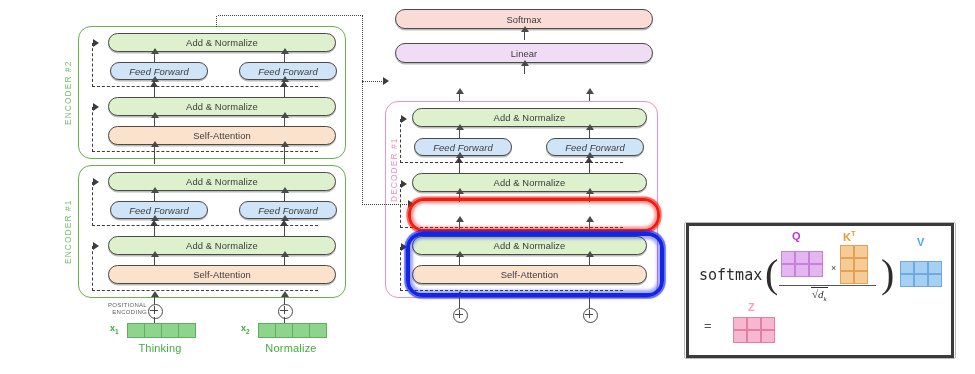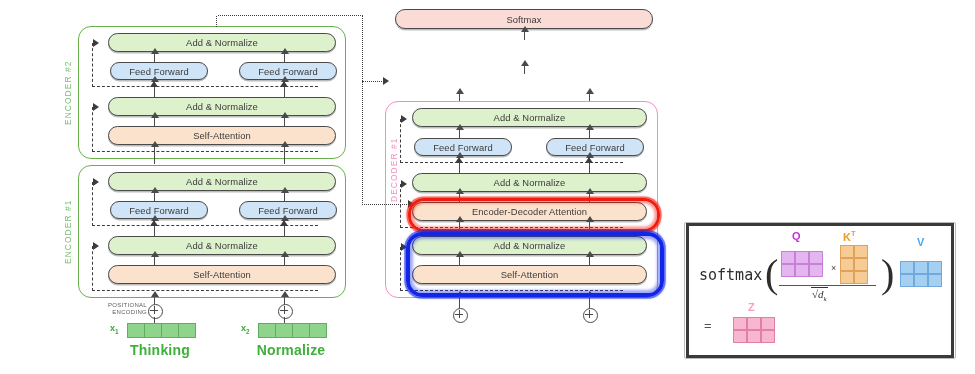--- a/index.html
+++ b/index.html
@@ -12,21 +12,21 @@
   
   .blk{
     border:1.6px solid #4a4a4a;
     border-radius:11px;
     display:flex;align-items:center;justify-content:center;
     font-size:9.4px;color:#3b3b3b;letter-spacing:.1px;
     box-shadow:0 1.4px 0 rgba(60,60,60,.35);
     background:#fff;
   }
   .green{background:#ddf1cd;}
-  .blue{background:#cfe4f7;}
+  .blue{background:#cfe4f7;font-style:italic;}
   .peach{background:#fbe2cd;}
   .salmon{background:#fbdbd6;}
   .lilac{background:#f0ddf5;}
 
   
   .shell{border-radius:13px;background:transparent;}
   .enc-shell{border:1.5px solid #6ab04c;}
   .dec-shell{border:1.5px solid #f58ec1;}
   .dec-slim{border:1.5px solid #f58ec1;border-radius:11px;background:#fff;
             display:flex;align-items:center;justify-content:center;
@@ -86,21 +86,21 @@
   .pe-label{position:absolute;font-size:6px;color:#5d5d5d;line-height:7.4px;
             text-align:right;letter-spacing:.3px;}
 
   
   .embed{position:absolute;display:flex;border:1px solid #5fae5c;}
   .embed i{display:block;width:16px;height:13px;background:#8fd48c;
            border-right:1px solid #5fae5c;}
   .embed i:last-child{border-right:none;}
   .xlab{position:absolute;font-size:9px;font-weight:bold;color:#3fa83c;}
   .xlab sub{font-size:6.4px;}
-  .word{position:absolute;font-size:14px;font-weight:bold;color:#3fb03c;
+  .word{position:absolute;font-size:11px;font-weight:normal;color:#3fb03c;
         letter-spacing:.2px;}
 
   
   .hl{position:absolute;border-radius:16px;pointer-events:none;}
   .hl-red{border:3.4px solid #f21b0d;
           box-shadow:0 0 0 1.6px rgba(242,27,13,.55),
                      0 0 2.5px 2.5px rgba(242,27,13,.45) inset,
                      0 0 3px 1px rgba(242,27,13,.4);}
   .hl-blue{border:4px solid #1226e8;
            box-shadow:0 0 0 1.8px rgba(18,38,232,.55),
@@ -239,34 +239,34 @@
   <div class="dot-h" style="left:218px;top:15px;width:145px;"></div>
   <div class="dot-v" style="left:216px;top:16px;height:11px;"></div>
   <div class="dot-v" style="left:362px;top:15px;height:190px;"></div>
   <div class="dot-h" style="left:362px;top:81px;width:22px;"></div>
   <div class="res-arrow-r" style="left:383px;top:77px;"></div>
   <div class="dot-h" style="left:362px;top:204px;width:47px;"></div>
   <div class="res-arrow-r" style="left:408px;top:200px;"></div>
 
   <div class="abs blk salmon" style="left:395px;top:9px;width:258px;height:20px;">Softmax</div>
   <div class="varrow" style="left:524px;top:31px;height:9px;"></div>
+  <div class="abs blk lilac" style="left:395px;top:43px;width:258px;height:20px;">Linear</div>
   <div class="varrow" style="left:524px;top:65px;height:9px;"></div>
 
 
   <div class="varrow" style="left:459px;top:93px;height:9px;"></div>
   <div class="varrow" style="left:589px;top:93px;height:9px;"></div>
 
   <div class="abs shell dec-shell" style="left:385px;top:101px;width:273px;height:197px;"></div>
   <div class="vlabel dec" style="left:388px;top:125px;width:12px;height:90px;">DECODER #1</div>
 
   <div class="abs blk green" style="left:412px;top:108px;width:235px;height:19px;">Add &amp; Normalize</div>
   <div class="abs blk blue" style="left:414px;top:138px;width:98px;height:18px;">Feed Forward</div>
   <div class="abs blk blue" style="left:546px;top:138px;width:98px;height:18px;">Feed Forward</div>
   <div class="abs blk green" style="left:412px;top:173px;width:235px;height:19px;">Add &amp; Normalize</div>
-  <div class="abs blk peach" style="left:412px;top:202px;width:235px;height:19px;">Encoder-Decoder Attention</div>
   <div class="abs blk green" style="left:412px;top:236px;width:235px;height:19px;">Add &amp; Normalize</div>
   <div class="abs blk peach" style="left:412px;top:265px;width:235px;height:19px;">Self-Attention</div>
 
   <div class="varrow" style="left:459px;top:129px;height:9px;"></div>
   <div class="varrow" style="left:589px;top:129px;height:9px;"></div>
   <div class="varrow" style="left:459px;top:157px;height:16px;"></div>
   <div class="varrow" style="left:589px;top:157px;height:16px;"></div>
   <div class="varrow" style="left:459px;top:193px;height:9px;"></div>
   <div class="varrow" style="left:589px;top:193px;height:9px;"></div>
   <div class="varrow" style="left:459px;top:221px;height:16px;"></div>

